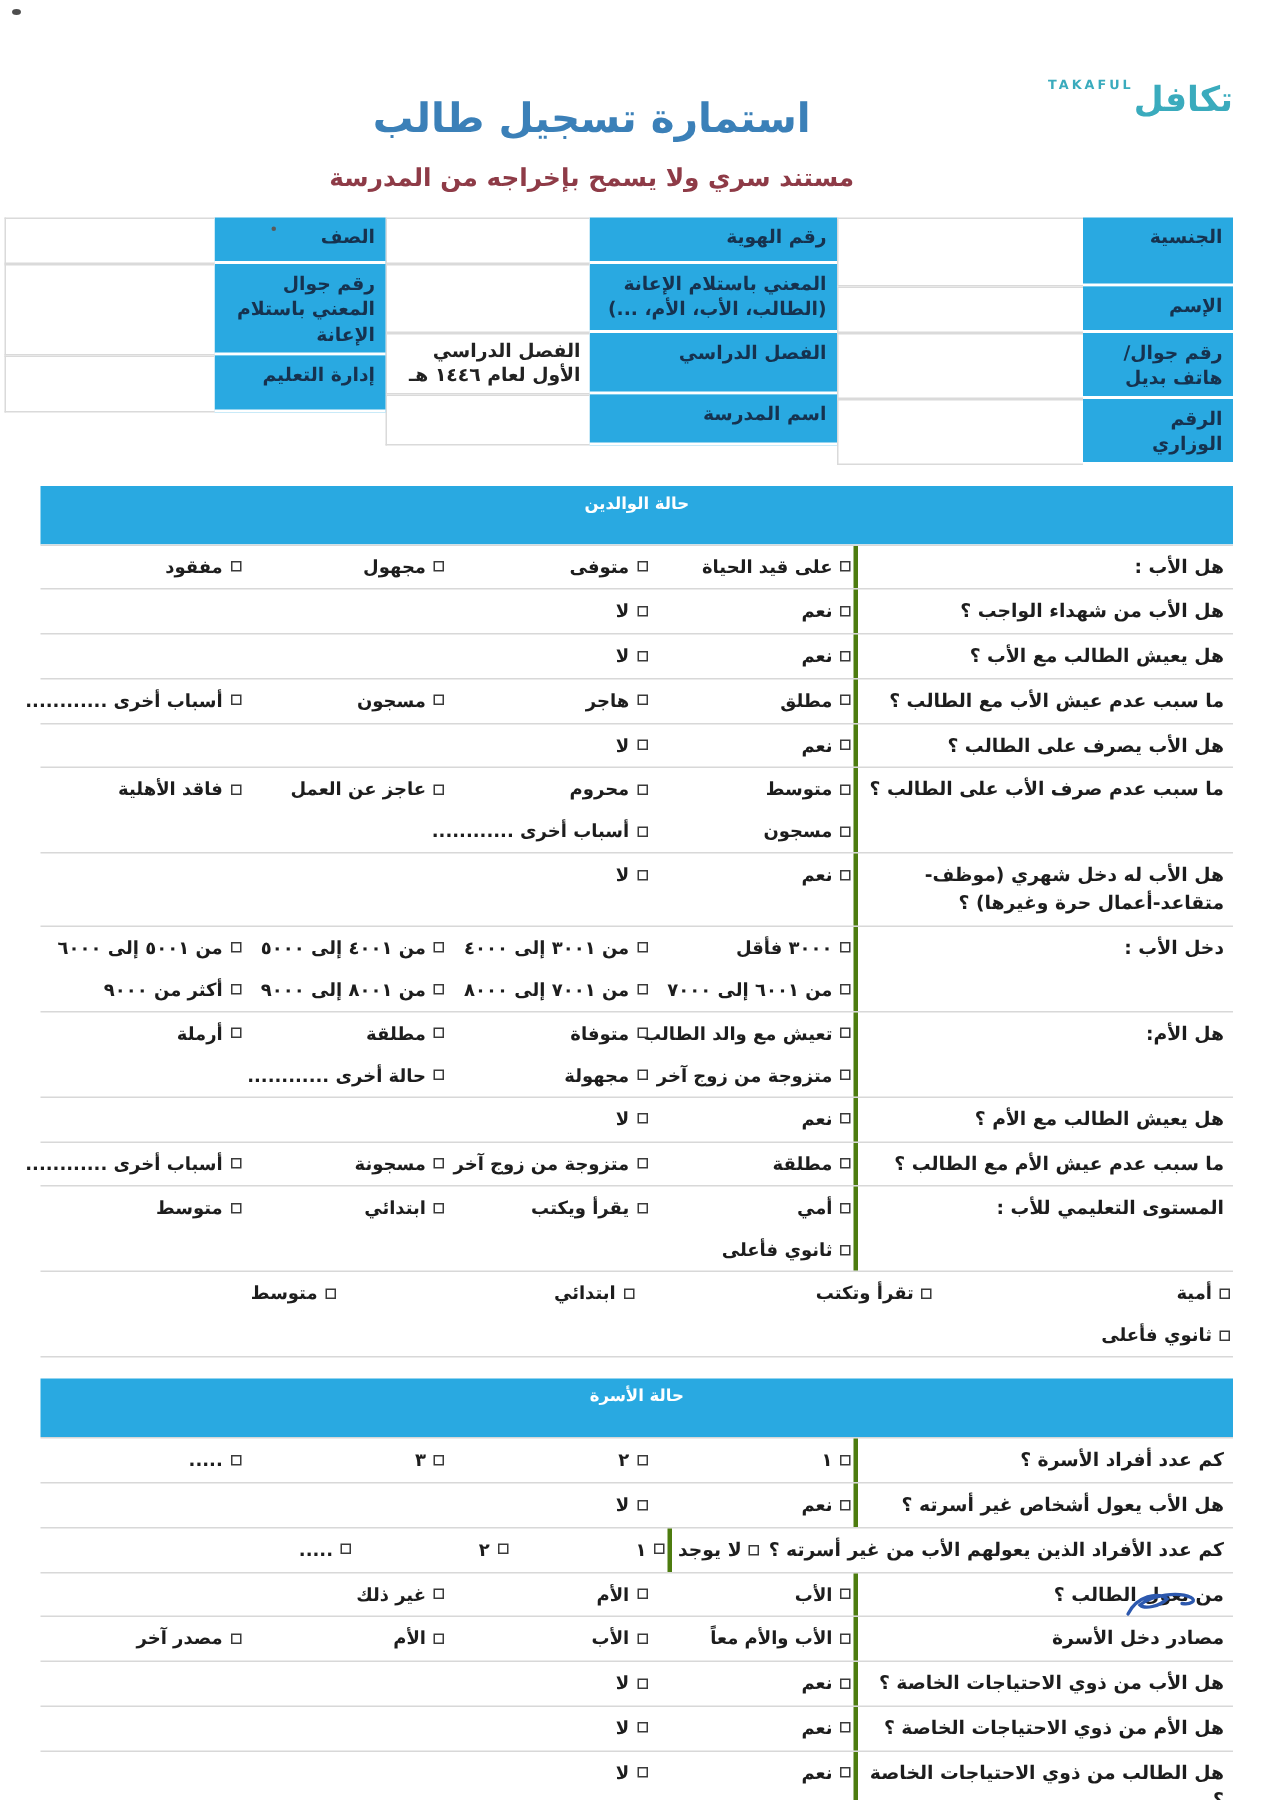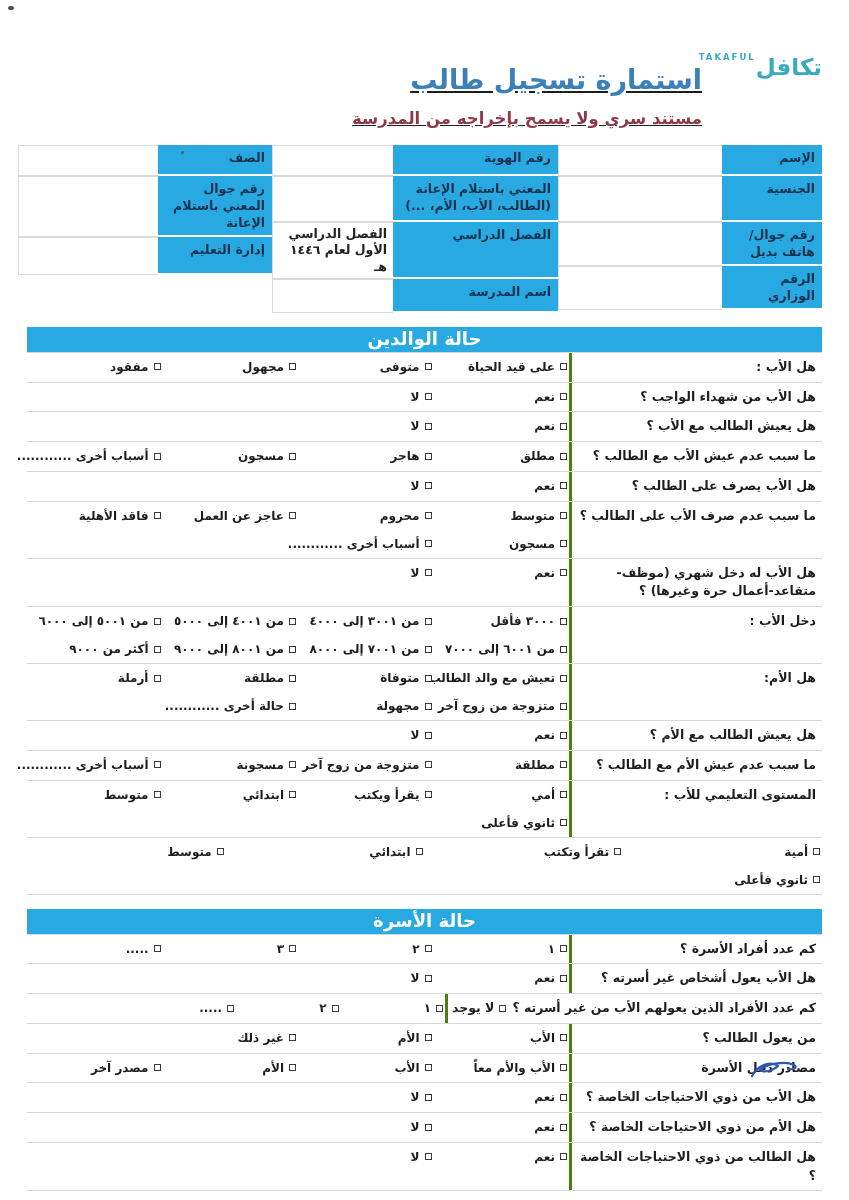--- a/index.html
+++ b/index.html
@@ -18,41 +18,41 @@
   
   .hdr{display:flex; align-items:flex-start; padding-top:42px; min-height:135px;}
   .logo{width:120px; flex:0 0 auto; display:flex; align-items:flex-start; padding-top:8px;}
   .logo .tri{width:58px; height:33px; background:var(--cyan);
     clip-path:polygon(0 0,100% 0,50% 100%);}
   .logo .diamond{width:40px; height:40px; margin-top:-6px; transform:rotate(45deg);
     background:linear-gradient(135deg,#ececee 0%,#d4d5d8 55%,#c3c4c8 100%);
     box-shadow:0 0 0 1px #e8e8ea inset;}
   .logo .wordmark{margin-top:6px; font-size:23px; font-weight:bold; color:var(--logo-teal); line-height:1;}
   .logo .latin{font-size:8.5px; font-weight:bold; letter-spacing:2px; color:var(--logo-teal); margin-top:2px;}
-  .titles{flex:1; padding-top:22px; padding-left:60px;text-decoration:underline;}
+  .titles{flex:1; text-align:center; padding-top:22px; padding-left:60px;}
   .title{font-size:27px; font-weight:bold; color:var(--title-blue);}
   .subtitle{font-size:16.5px; font-weight:bold; color:var(--maroon); margin-top:14px;}
 
   
   .topgrid{display:flex; margin-top:10px;}
   .grp{display:flex; flex-direction:column;}
   .frow{display:flex;}
   .flab{background:var(--cyan); color:var(--label-ink); font-weight:bold; font-size:12.5px;
         line-height:1.35; padding:5px 7px 3px; border-bottom:2px solid #fff;}
   .fval{background:#fff; border:1px solid #dadada; border-right:none; font-weight:bold;
         font-size:12.5px; color:#222; padding:3px 6px; line-height:1.3;}
   .g1 .flab{width:100px;} .g1 .fval{width:164px;}
-  .g2 .flab{width:165px;} .g2 .fval{width:121px;}
+  .g2 .flab{width:165px;} .g2 .fval{width:136px;}
   .g3 .flab{width:114px;} .g3 .fval{width:140px;}
   .h1{min-height:31px;} .h2{min-height:46px;} .h3{min-height:40px;} .h4{min-height:34px;}
   .g3 .h3{min-height:38px;}
 
   
-  .secbar{margin-top:14px; height:25px; line-height:23px; background:var(--cyan);
-          color:#fff; font-weight:bold; font-size:18px; text-align:center;}
+  .secbar{margin-top:14px; height:39px; line-height:23px; background:var(--cyan);
+          color:#fff; font-weight:bold; font-size:11px; text-align:center;}
   .tbl{border-bottom:1px solid var(--line);}
   .row{display:flex; align-items:stretch; border-top:1px solid var(--line); background:#fff;}
   .q{flex:0 0 253px; padding:5px 6px 5px 4px; font-weight:bold; font-size:12.5px;
      line-height:1.5; color:var(--ink); border-left:3px solid #4d7c0f;}
   .row.wideq .q{flex:0 0 auto; white-space:nowrap;}
   .q .inlineopt{margin-right:6px; white-space:nowrap;}
   .lines{flex:1; display:flex; flex-direction:column; justify-content:flex-start;}
   .oline{display:flex;}
   .opt{flex:1 1 0; min-width:0; display:flex; align-items:center; padding:5px 2px;
        font-weight:bold; font-size:12px; line-height:1.5; white-space:nowrap; color:var(--ink);}
@@ -78,27 +78,27 @@
       <div class="latin">TAKAFUL</div>
     </div>
     <div class="titles">
       <div class="title">استمارة تسجيل طالب</div>
       <div class="subtitle">مستند سري ولا يسمح بإخراجه من المدرسة</div>
     </div>
   </div>
 
   <div class="topgrid" id="topgrid">
       <div class="grp g1">
+        <div class="frow h2">
+          <div class="flab h2">الجنسية</div>
+          <div class="fval h2"></div>
+        </div>
         <div class="frow h1">
           <div class="flab h1">الإسم</div>
           <div class="fval h1"></div>
-        </div>
-        <div class="frow h2">
-          <div class="flab h2">الجنسية</div>
-          <div class="fval h2"></div>
         </div>
         <div class="frow h3">
           <div class="flab h3">رقم جوال/هاتف بديل</div>
           <div class="fval h3"></div>
         </div>
         <div class="frow h4">
           <div class="flab h4">الرقم الوزاري</div>
           <div class="fval h4"></div>
         </div>
       </div>

